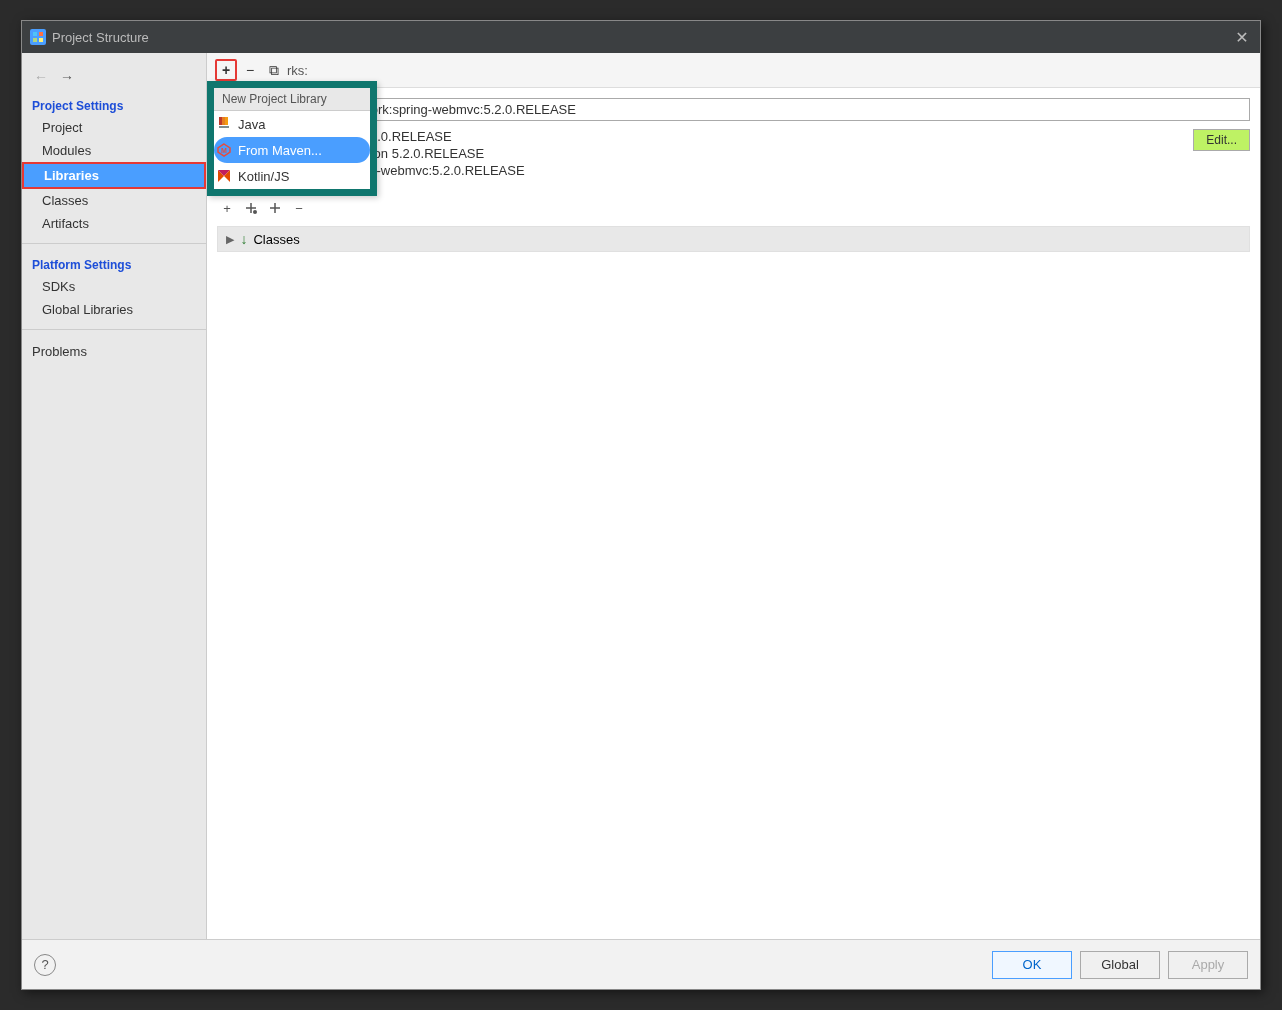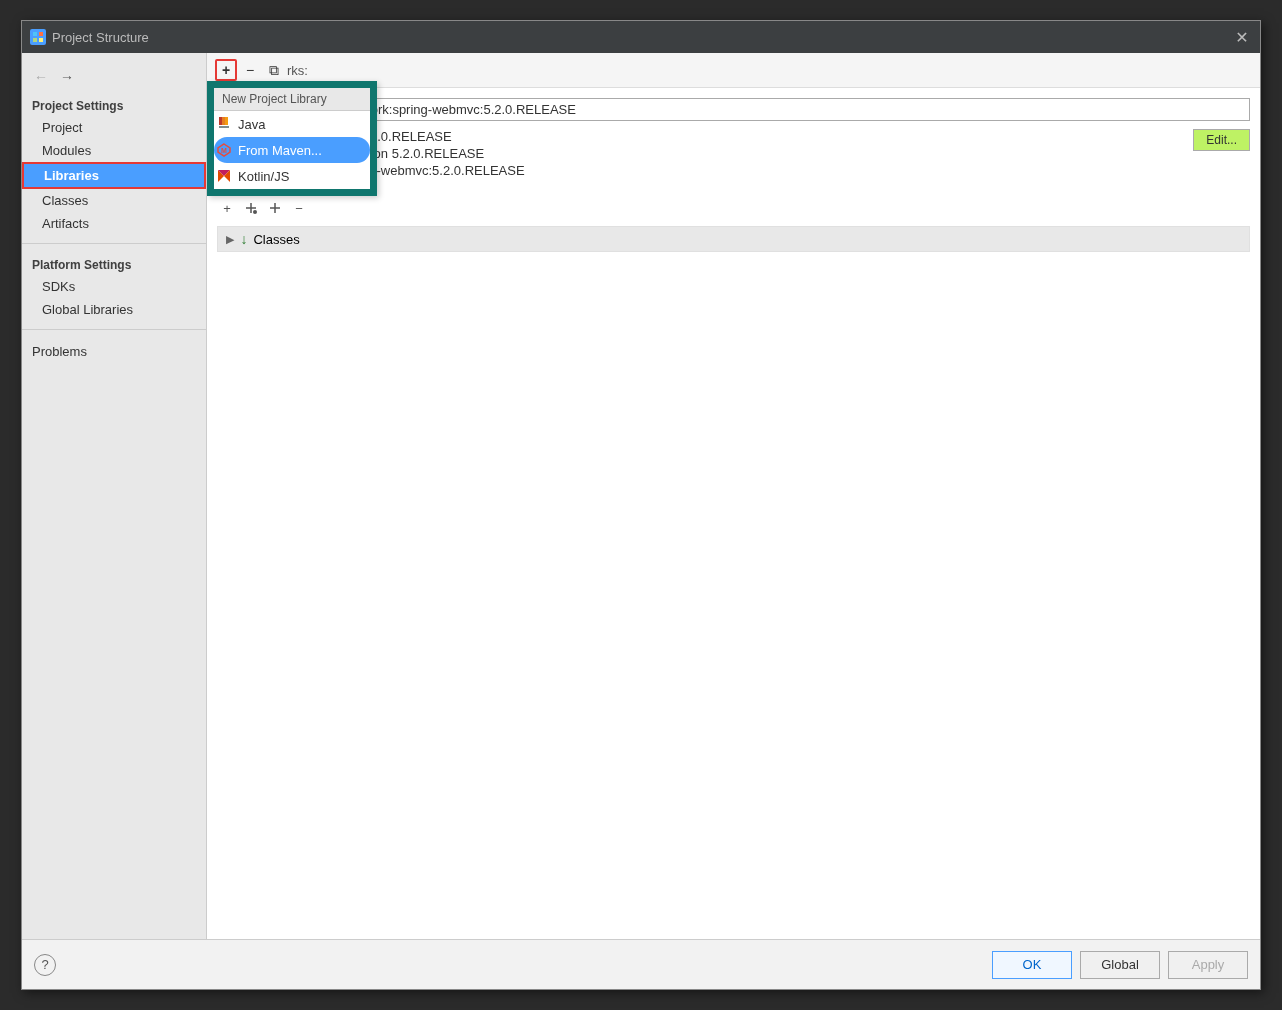--- a/index.html
+++ b/index.html
@@ -88,21 +88,21 @@
     .nav-arrow {
       font-size: 14px;
       color: #555;
       cursor: pointer;
       padding: 2px 4px;
     }
     .nav-arrow.disabled { color: #aaa; cursor: default; }
     .section-header {
       font-weight: bold;
       font-size: 12px;
-      color: #404040;
+      color: #1d4ed8;
       padding: 6px 10px 3px 10px;
     }
     .sidebar-item {
       padding: 4px 10px 4px 20px;
       cursor: pointer;
       color: #333;
       font-size: 13px;
     }
     .sidebar-item.active {
       background: #4a9eff;

